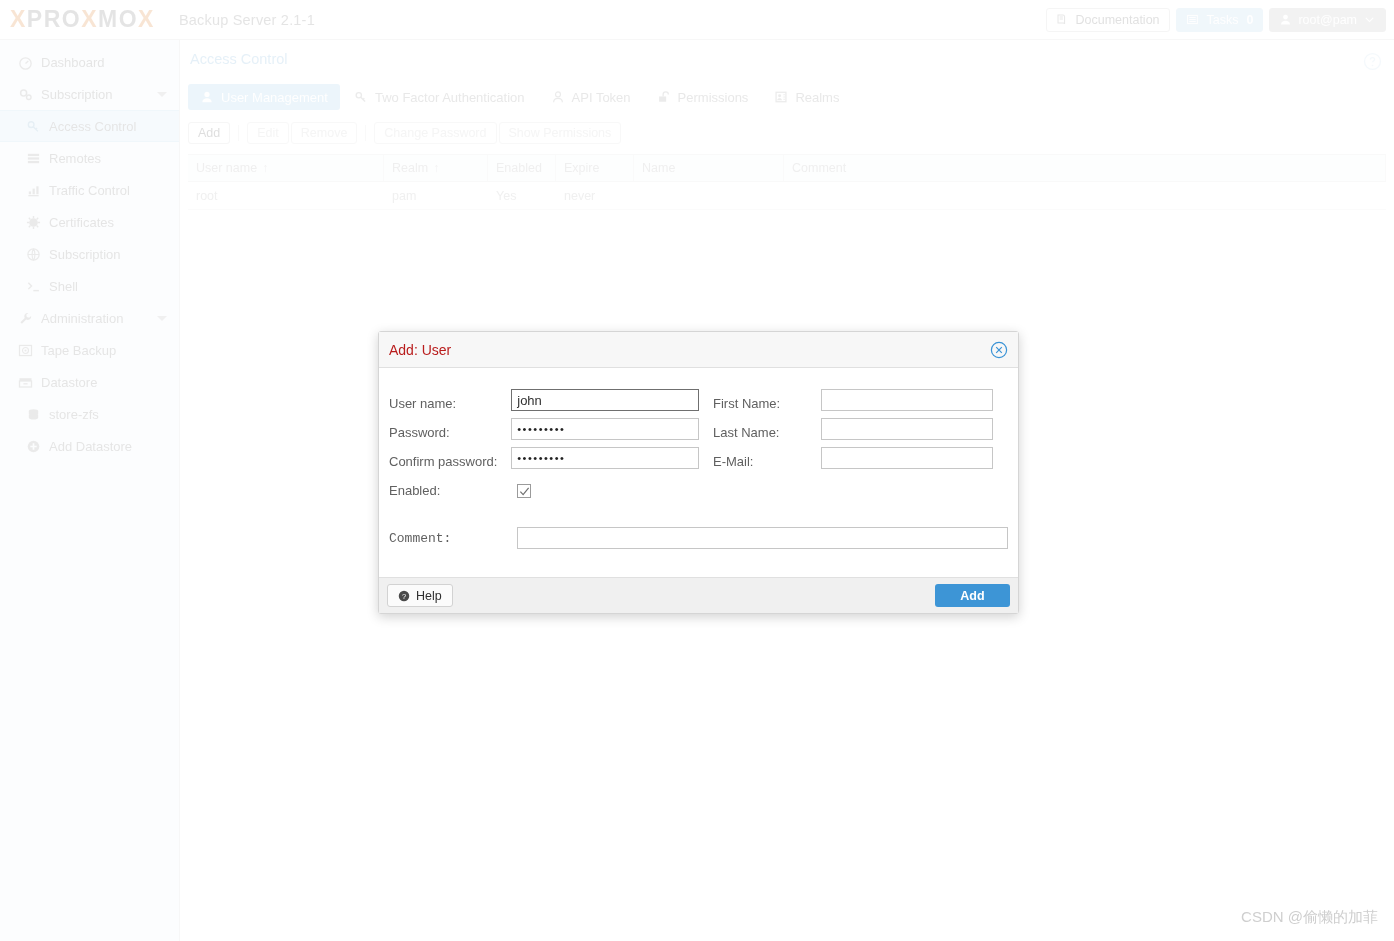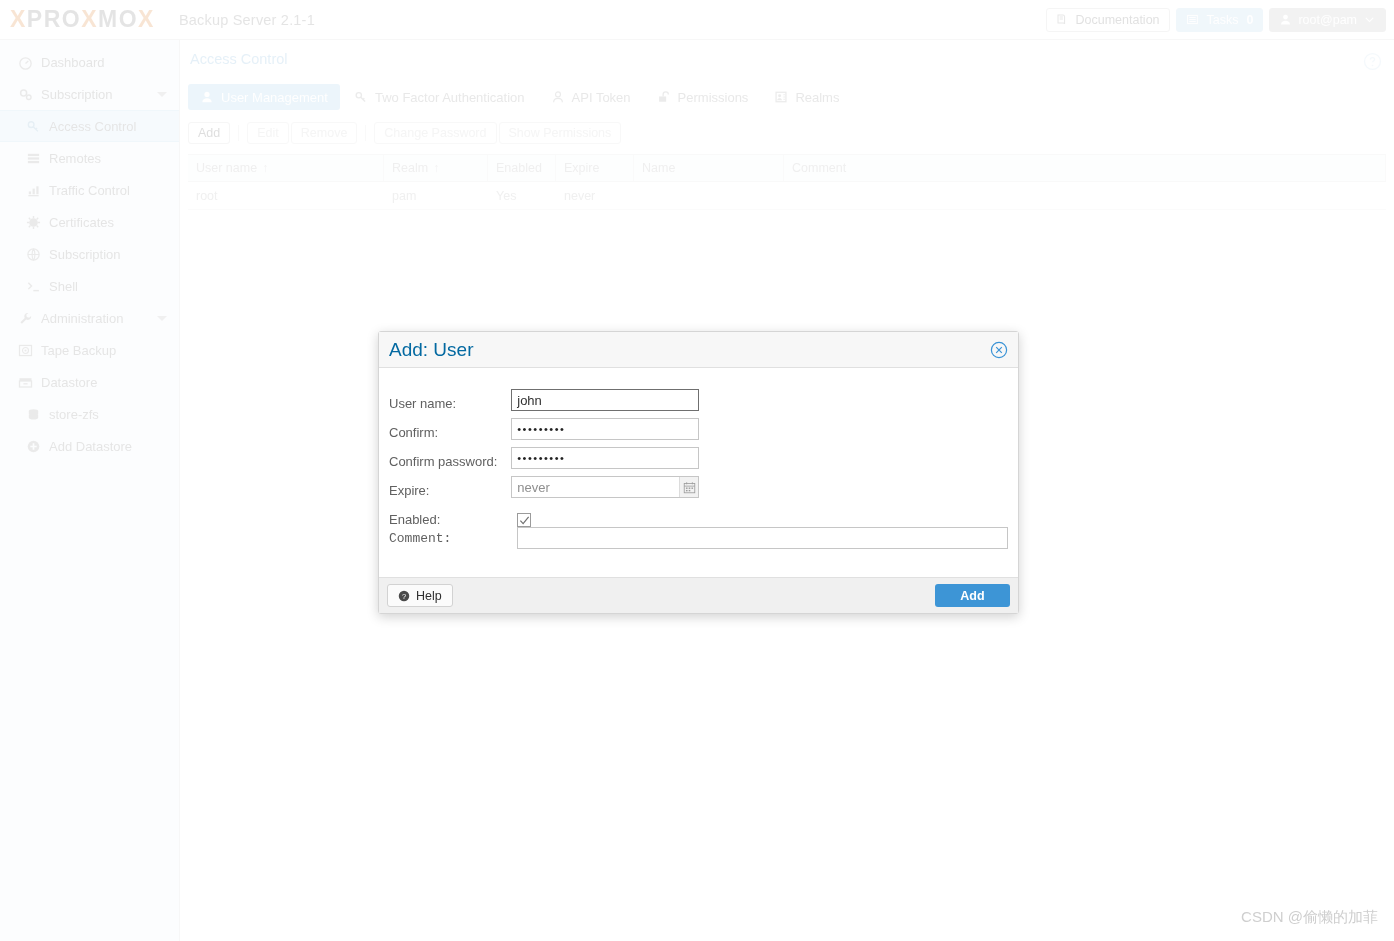--- a/index.html
+++ b/index.html
@@ -183,21 +183,21 @@
     box-shadow: 0 3px 12px rgba(0,0,0,.18);
     z-index: 20;
   }
   .dlg-head {
     height: 36px;
     background: #f7f7f7;
     border-bottom: 1px solid #e0e0e0;
     display: flex; align-items: center;
     padding: 0 10px;
   }
-  .dlg-title { color: #0369a1; font-size: 19px; }
+  .dlg-title { color: #b91c1c; font-size: 14px; }
   .dlg-close {
     margin-left: auto; width: 18px; height: 18px; color: #3a93d6;
   }
   .dlg-close svg { display:block; width:100%; height:100%; }
 
   .dlg-body {
     position: relative;
     height: 209px;
     padding: 14px 14px 0 10px;
     background: #ffffff;
@@ -588,58 +588,55 @@
 
   <div class="dlg-body">
     <div class="form-cols">
 
       <div class="fcol left">
         <div class="frow">
           <div class="flabel">User name:</div>
           <div class="finput focused">john</div>
         </div>
         <div class="frow">
-          <div class="flabel">Confirm:</div>
+          <div class="flabel">Password:</div>
           <div class="finput">
               <span class="dots">•••••••••</span>
             </div>
         </div>
         <div class="frow">
           <div class="flabel">Confirm password:</div>
           <div class="finput">
               <span class="dots">•••••••••</span>
             </div>
-        </div>
-        <div class="frow">
-          <div class="flabel">Expire:</div>
-          <div class="finput withbtn">
-            <span class="placeholder" style="color:#8f8f8f">never</span>
-            <span class="calbtn">
-              <svg viewBox="0 0 16 16" fill="none" stroke="#9b9b9b" stroke-width="1">
-                <rect x="1.5" y="3" width="13" height="11.5"></rect>
-                <path d="M1.5 6.3h13M4.5 1.5v2.6M11.5 1.5v2.6"></path>
-                <rect x="3.6" y="8" width="2" height="1.7" fill="#9b9b9b" stroke="none"></rect>
-                <rect x="7" y="8" width="2" height="1.7" fill="#9b9b9b" stroke="none"></rect>
-                <rect x="10.4" y="8" width="2" height="1.7" fill="#9b9b9b" stroke="none"></rect>
-                <rect x="3.6" y="11" width="2" height="1.7" fill="#9b9b9b" stroke="none"></rect>
-                <rect x="7" y="11" width="2" height="1.7" fill="#9b9b9b" stroke="none"></rect>
-              </svg>
-            </span>
-          </div>
         </div>
         <div class="frow">
           <div class="flabel">Enabled:</div>
           <div class="chk">
             <svg viewBox="0 0 12 12" fill="none" stroke="#6f6f6f" stroke-width="1.3">
                 <path d="M1.5 6.2l3 3.2L10.5 2"></path>
               </svg>
           </div>
         </div>
       </div>
 
+      <div class="fcol right">
+        <div class="frow">
+          <div class="flabel">First Name:</div>
+          <div class="finput wide"></div>
+        </div>
+        <div class="frow">
+          <div class="flabel">Last Name:</div>
+          <div class="finput wide"></div>
+        </div>
+        <div class="frow">
+          <div class="flabel">E-Mail:</div>
+          <div class="finput wide"></div>
+        </div>
+      </div>
     </div>
 
     <div class="comment-row">
       <div class="flabel">Comment:</div>
       <div class="comment-input"></div>
     </div>
   </div>
 
   <div class="dlg-foot">
     <div class="help-btn">

